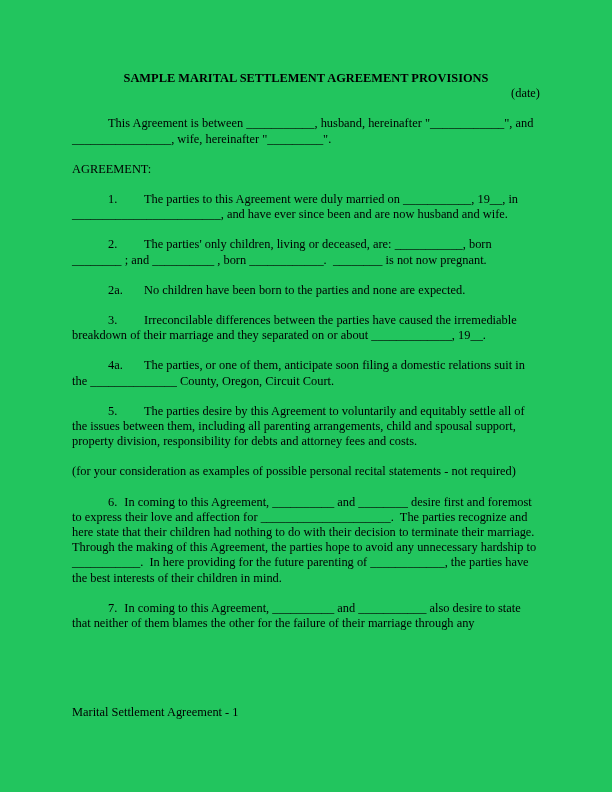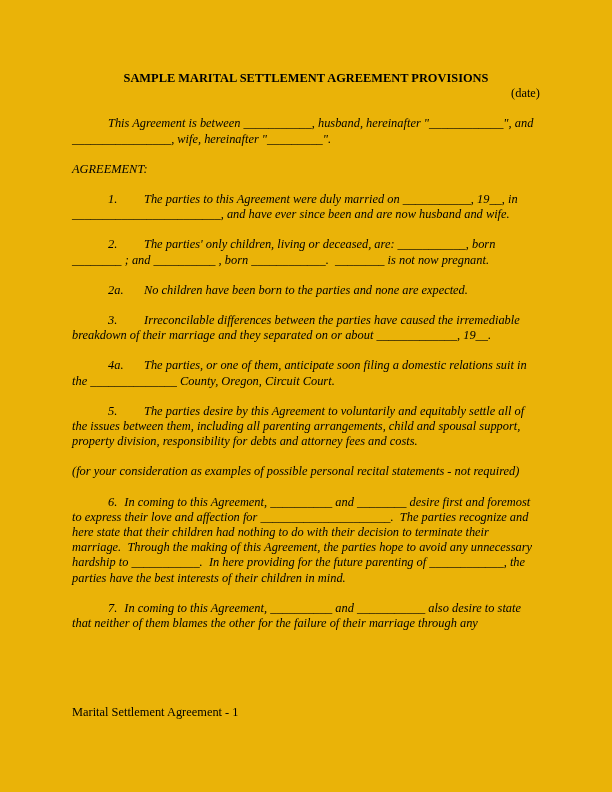--- a/index.html
+++ b/index.html
@@ -1,20 +1,20 @@
 <!DOCTYPE html>
 <html><head>
 <meta charset="utf-8">
 <style>
   html, body { margin: 0; padding: 0; background: #ffffff; }
   .page {
     position: relative;
     width: 612px;
     height: 792px;
-    background: #eab308;
+    background: #22c55e;
     color: #000000;
     font-family: "Liberation Serif", "DejaVu Serif", serif;
     font-size: 12.4px;
     line-height: 15.2px;
     box-sizing: border-box;
     padding: 71px 72px 0 72px;
     overflow: hidden;
   }
   .title {
     text-align: center;
@@ -23,21 +23,20 @@
     white-space: pre-wrap;
   }
   .subtitle {
     text-align: right;
     margin: 0;
     white-space: pre-wrap;
   }
   p.para {
     margin: 15px 0 0 0;
     white-space: pre-wrap;
-    font-style: italic;
   }
   p.para.indent { text-indent: 36px; }
   p.para.italic { }
   .num {
     display: inline-block;
     margin-left: 36px;
     text-indent: 0;
   }
   .num.tab { width: 36px; }
   .num.sp { margin-right: 7px; }

